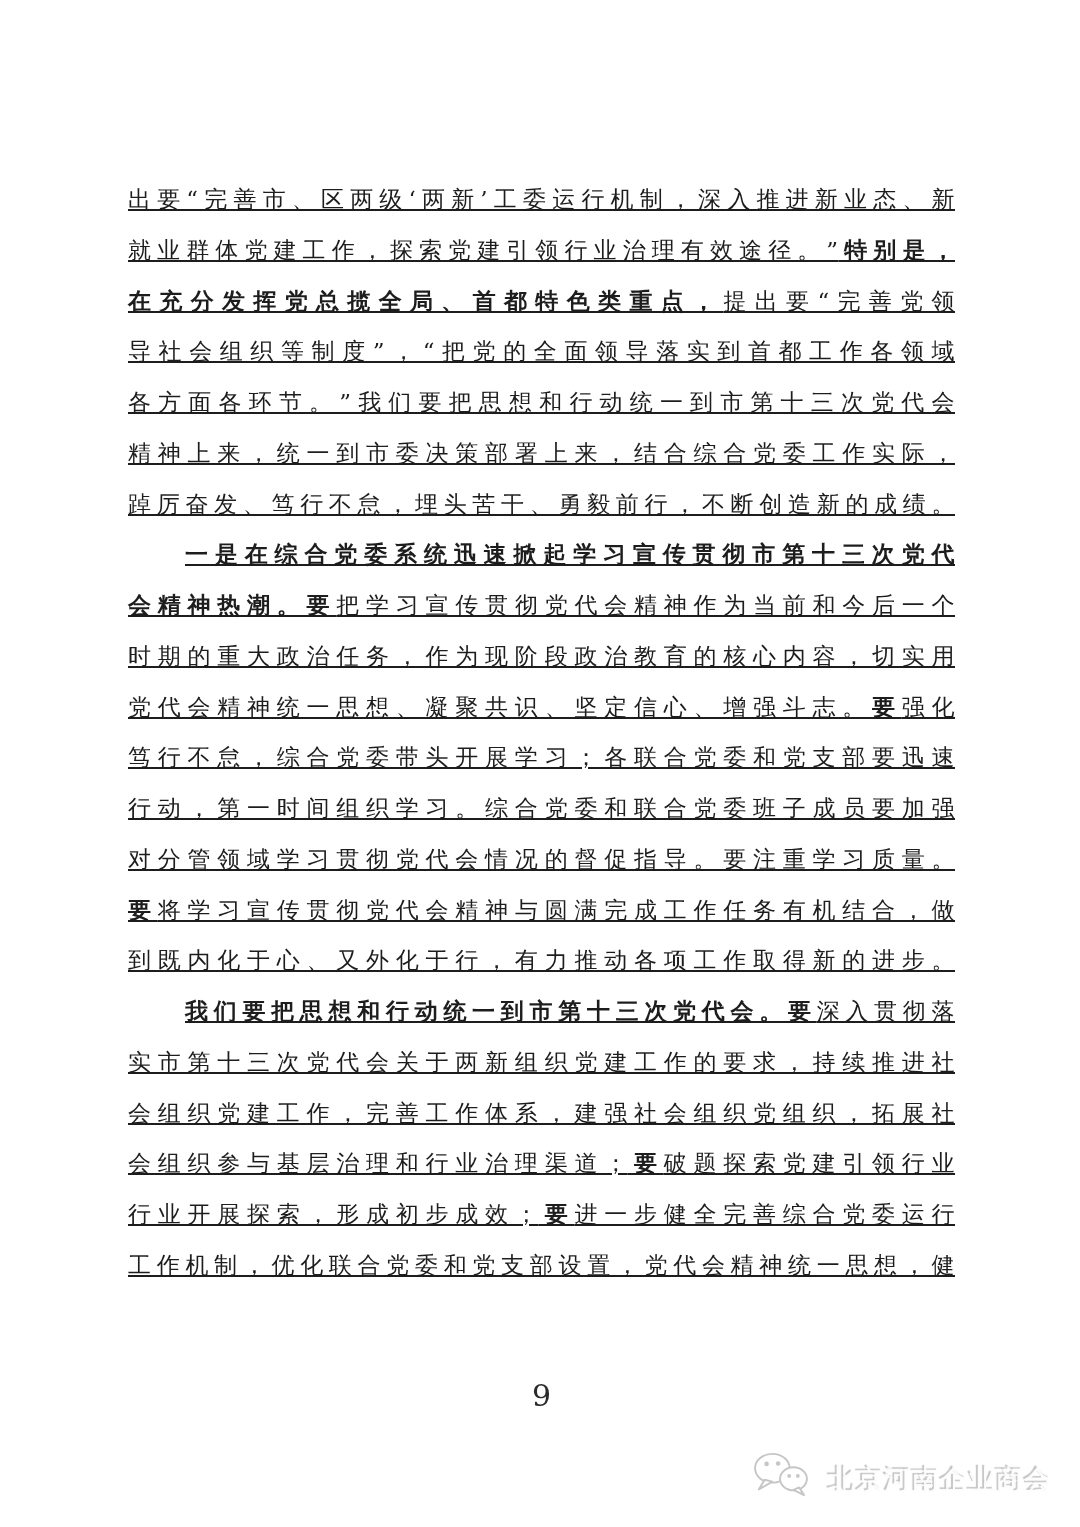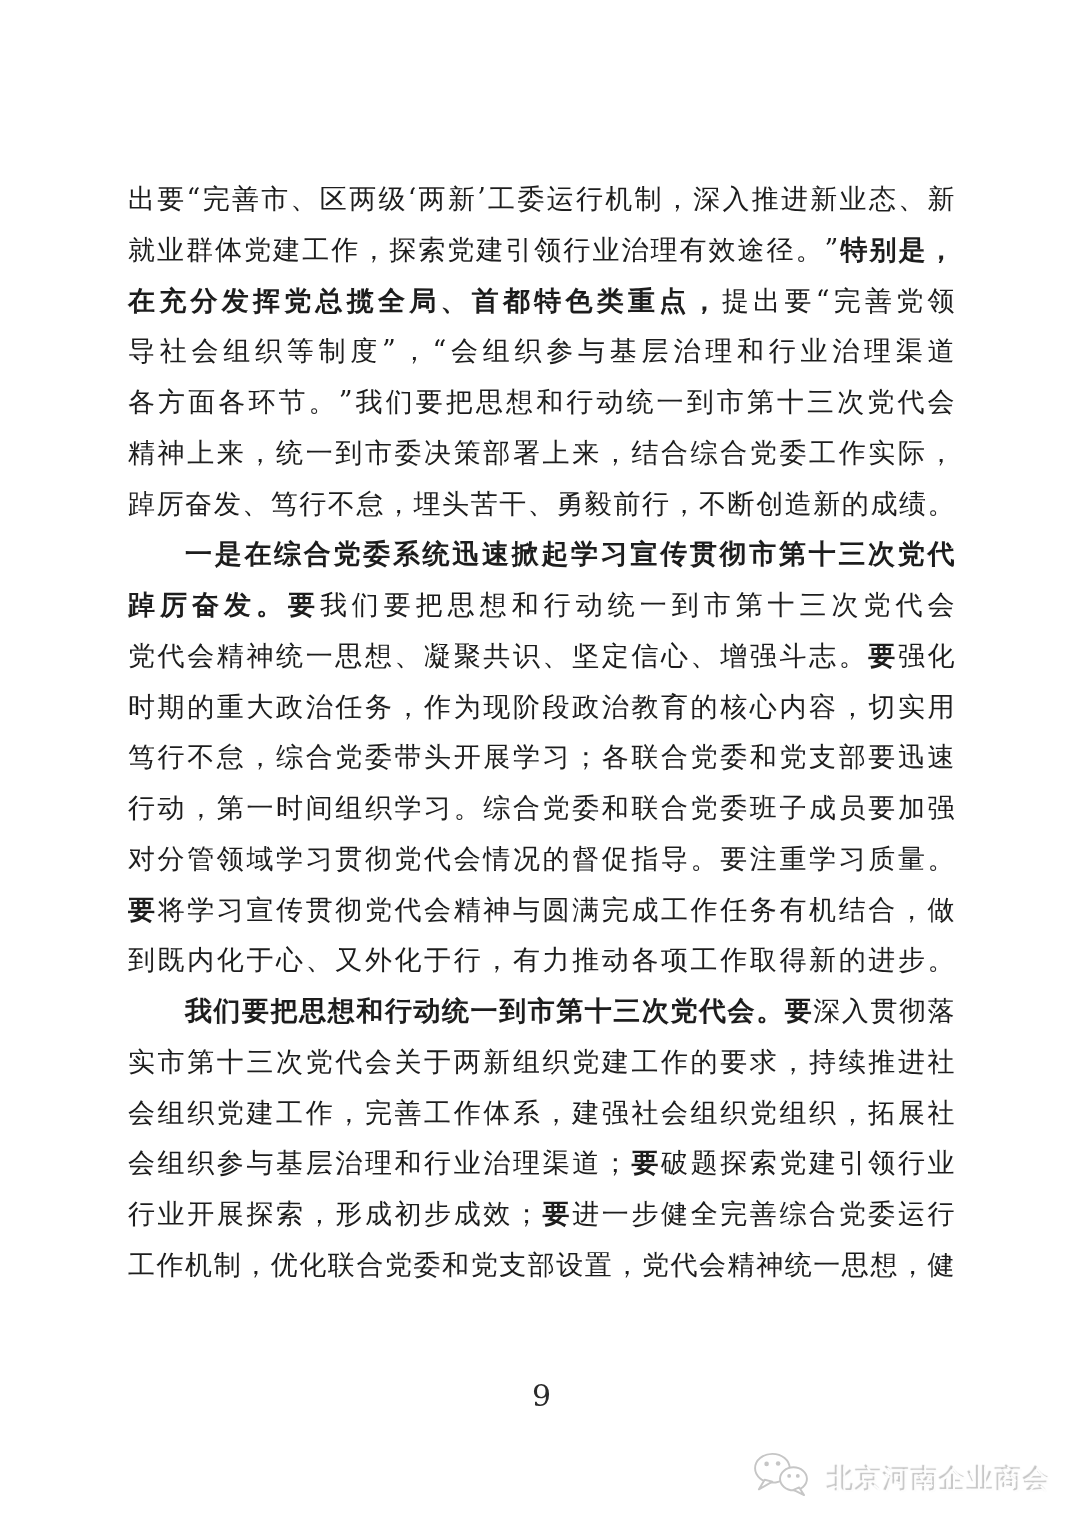--- a/index.html
+++ b/index.html
@@ -18,26 +18,27 @@
   .doc-body {
     position: absolute;
     top: 174px;
     left: 128px;
     width: 827px;
     color: #1d1d1d;
   }
   .line {
     height: 50.75px;
     line-height: 50.75px;
-    font-size: 27px;
+    font-size: 23px;
     text-align: justify;
     text-align-last: justify;
     text-justify: inter-character;
     white-space: nowrap;
     letter-spacing: 0.5px;
+    text-decoration: underline;
   }
   .line.indent {
     padding-left: 57px;
   }
   .run-bold {
     font-weight: 700;
   }
   .page-number {
     position: absolute;
     top: 1378px;
@@ -72,28 +73,28 @@
 </style>
 </head>
 <body>
 
 <div class="page">
 
   <div class="doc-body" id="doc-body">
       <div class="line"><span>出要“完善市、区两级‘两新’工委运行机制，深入推进新业态、新</span></div>
       <div class="line"><span>就业群体党建工作，探索党建引领行业治理有效途径。”</span><span class="run-bold">特别是，</span></div>
       <div class="line"><span class="run-bold">在充分发挥党总揽全局、首都特色类重点，</span><span>提出要“完善党领</span></div>
-      <div class="line"><span>导社会组织等制度”，“会组织参与基层治理和行业治理渠道</span></div>
+      <div class="line"><span>导社会组织等制度”，“把党的全面领导落实到首都工作各领域</span></div>
       <div class="line"><span>各方面各环节。”我们要把思想和行动统一到市第十三次党代会</span></div>
       <div class="line"><span>精神上来，统一到市委决策部署上来，结合综合党委工作实际，</span></div>
       <div class="line"><span>踔厉奋发、笃行不怠，埋头苦干、勇毅前行，不断创造新的成绩。</span></div>
       <div class="line indent"><span class="run-bold">一是在综合党委系统迅速掀起学习宣传贯彻市第十三次党代</span></div>
-      <div class="line"><span class="run-bold">踔厉奋发。要</span><span>我们要把思想和行动统一到市第十三次党代会</span></div>
+      <div class="line"><span class="run-bold">会精神热潮。要</span><span>把学习宣传贯彻党代会精神作为当前和今后一个</span></div>
+      <div class="line"><span>时期的重大政治任务，作为现阶段政治教育的核心内容，切实用</span></div>
       <div class="line"><span>党代会精神统一思想、凝聚共识、坚定信心、增强斗志。</span><span class="run-bold">要</span><span>强化</span></div>
-      <div class="line"><span>时期的重大政治任务，作为现阶段政治教育的核心内容，切实用</span></div>
       <div class="line"><span>笃行不怠，综合党委带头开展学习；各联合党委和党支部要迅速</span></div>
       <div class="line"><span>行动，第一时间组织学习。综合党委和联合党委班子成员要加强</span></div>
       <div class="line"><span>对分管领域学习贯彻党代会情况的督促指导。要注重学习质量。</span></div>
       <div class="line"><span class="run-bold">要</span><span>将学习宣传贯彻党代会精神与圆满完成工作任务有机结合，做</span></div>
       <div class="line"><span>到既内化于心、又外化于行，有力推动各项工作取得新的进步。</span></div>
       <div class="line indent"><span class="run-bold">我们要把思想和行动统一到市第十三次党代会。要</span><span>深入贯彻落</span></div>
       <div class="line"><span>实市第十三次党代会关于两新组织党建工作的要求，持续推进社</span></div>
       <div class="line"><span>会组织党建工作，完善工作体系，建强社会组织党组织，拓展社</span></div>
       <div class="line"><span>会组织参与基层治理和行业治理渠道；</span><span class="run-bold">要</span><span>破题探索党建引领行业</span></div>
       <div class="line"><span>行业开展探索，形成初步成效；</span><span class="run-bold">要</span><span>进一步健全完善综合党委运行</span></div>

